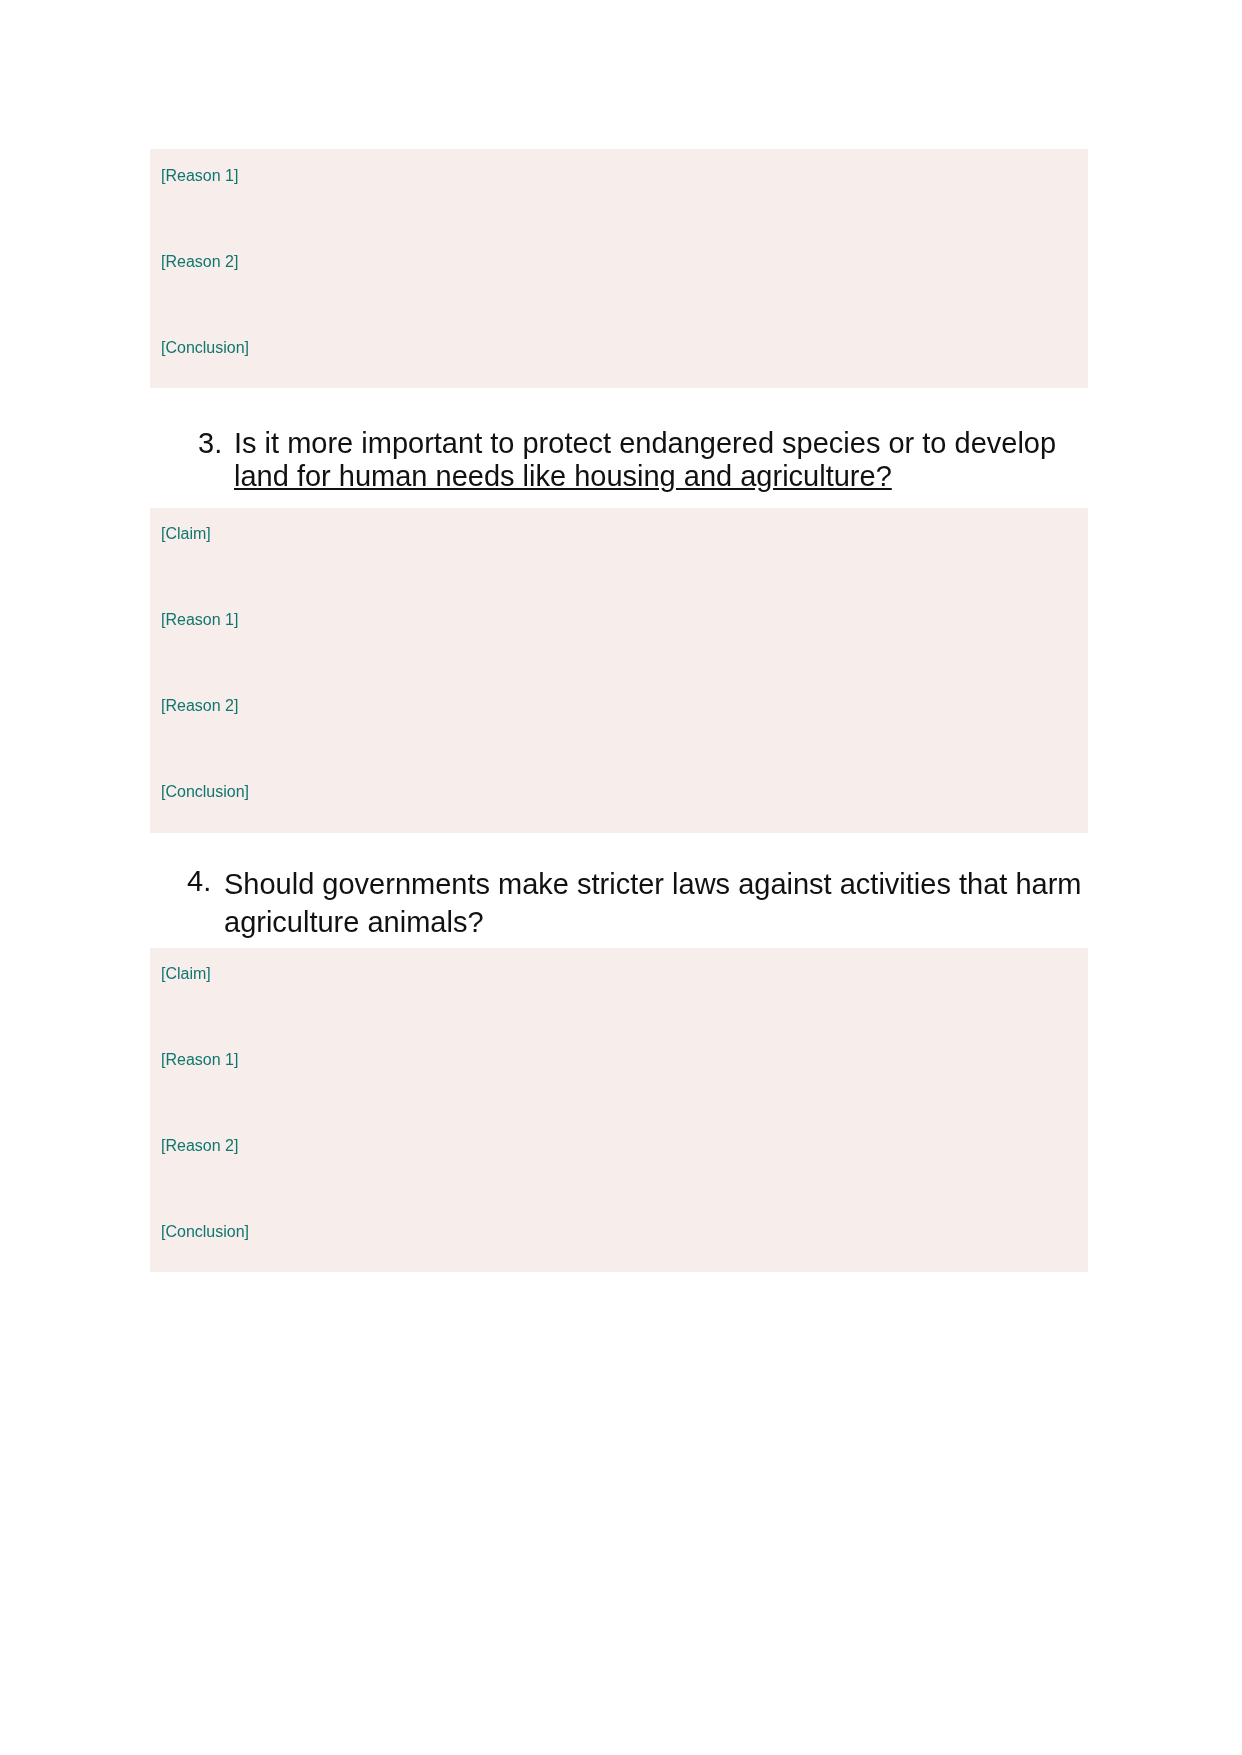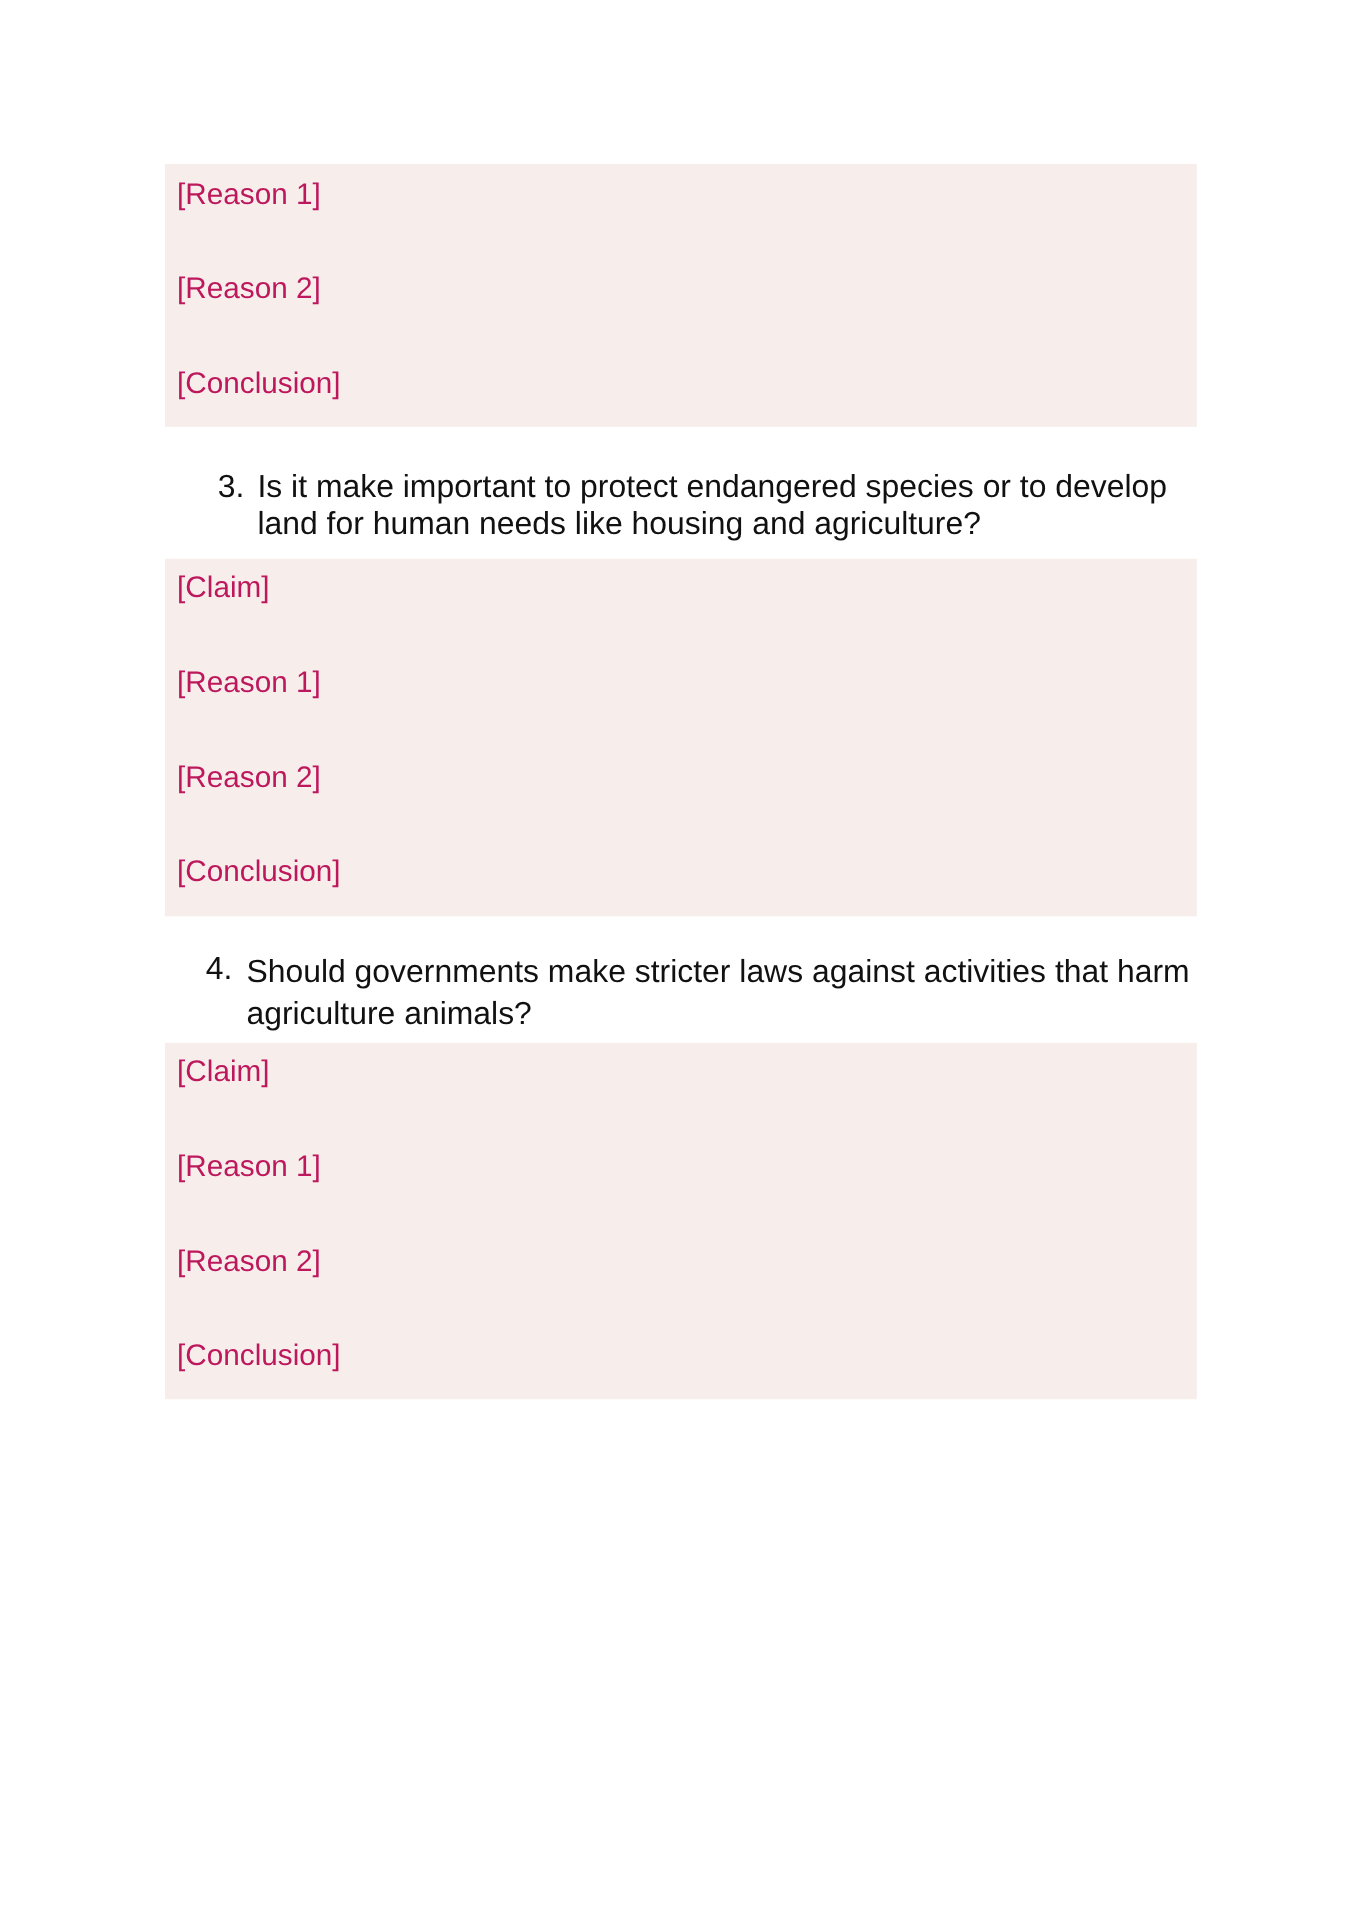--- a/index.html
+++ b/index.html
@@ -24,24 +24,24 @@
     }
     .answer-box {
       position: absolute;
       left: 150px;
       width: 938px;
       background: #f7edeb;
     }
     .answer-line {
       position: absolute;
       left: 11px;
-      font-size: 27px;
+      font-size: 16px;
       line-height: 30px;
       white-space: nowrap;
-      color: #be185d;
+      color: #0f766e;
     }
     .question {
       position: absolute;
       font-size: 29px;
       color: #111111;
       white-space: nowrap;
     }
     .question .num {
       position: absolute;
       left: 0;
@@ -58,22 +58,22 @@
 <div class="page">
 
   <div class="answer-box" style="top:149px; height:239px;">
     <div class="answer-line" style="top:12px;">[Reason 1]</div>
     <div class="answer-line" style="top:98px;">[Reason 2]</div>
     <div class="answer-line" style="top:184px;">[Conclusion]</div>
   </div>
 
   <div class="question" style="left:198px; top:427px;">
     <span class="num">3.</span>
-    <span class="text" style="left:36px; line-height:33px;">Is it make important to protect endangered species or to develop</span>
-    <span class="text" style="left:36px; top:33px; line-height:33px;">land for human needs like housing and agriculture?</span>
+    <span class="text" style="left:36px; line-height:33px;">Is it more important to protect endangered species or to develop</span>
+    <span class="text" style="left:36px; top:33px; line-height:33px;text-decoration:underline;">land for human needs like housing and agriculture?</span>
   </div>
 
   <div class="answer-box" style="top:508px; height:325px;">
     <div class="answer-line" style="top:11px;">[Claim]</div>
     <div class="answer-line" style="top:97px;">[Reason 1]</div>
     <div class="answer-line" style="top:183px;">[Reason 2]</div>
     <div class="answer-line" style="top:269px;">[Conclusion]</div>
   </div>
 
   <div class="question" style="left:187px; top:865px;">

